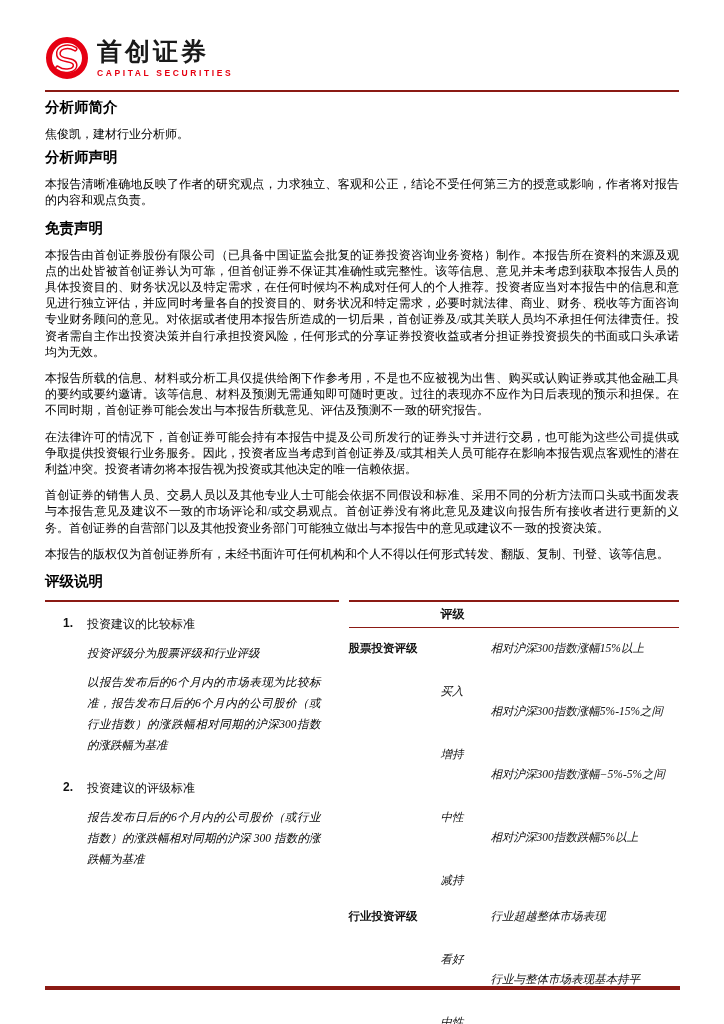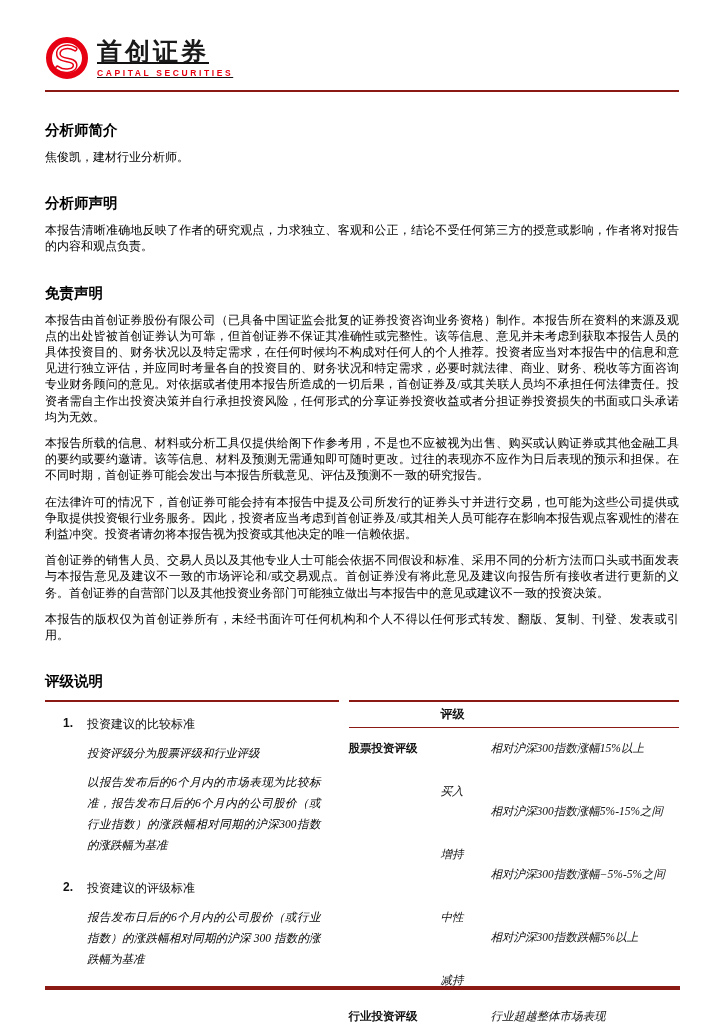--- a/index.html
+++ b/index.html
@@ -8,41 +8,41 @@
   .page {
     position: relative;
     width: 724px; height: 1024px;
     margin: 0 auto;
     background: #fff;
     padding: 36px 45px 0 45px;
     overflow: hidden;
   }
 
   
-  .hdr { display:flex; justify-content:space-between; align-items:flex-end;text-decoration:underline; }
+  .hdr { display:flex; justify-content:space-between; align-items:flex-end; }
   .logo-wrap { display:flex; align-items:center; gap:8px; }
   .logo-icon { width:44px; height:44px; flex:0 0 auto; }
   .logo-text .brand {
     font-family:"Liberation Sans","DejaVu Sans",sans-serif;
     font-weight:bold; font-size:25px; letter-spacing:3px; color:#1a1a1a; line-height:1.1;
   }
   .logo-text .brand-en {
     font-family:"Liberation Sans","DejaVu Sans",sans-serif;
     font-weight:bold; font-size:8.5px; letter-spacing:2.6px; color:#e60012; margin-top:2px;
   }
   .report-type {
     font-weight:bold; font-size:12.5px; color:#b30000; padding-bottom:4px;
     font-family:"Liberation Serif","DejaVu Serif",serif; letter-spacing:1px;
   }
   .hdr-rule { border:none; border-top:2.5px solid #8b1a14; margin-top:10px; }
 
   
   .sec-title {
     font-family:"Liberation Sans","DejaVu Sans",sans-serif;
-    font-weight:bold; font-size:14.5px; color:#000; margin-top:29px; margin-bottom:9px;
+    font-weight:bold; font-size:14.5px; color:#000; margin-top:6px; margin-bottom:9px;
   }
   .body-p {
     font-size:12px; line-height:16.2px; text-align:justify; color:#000;
     margin-bottom:10px;
   }
   .body-p.single { margin-bottom:4px; }
 
   
   .rating-table { display:flex; margin-top:6px; }
   .rt-left {
@@ -117,21 +117,21 @@
   <p class="body-p single">焦俊凯，建材行业分析师。</p>
 
   <div class="sec-title">分析师声明</div>
   <p class="body-p">本报告清晰准确地反映了作者的研究观点，力求独立、客观和公正，结论不受任何第三方的授意或影响，作者将对报告的内容和观点负责。</p>
 
   <div class="sec-title">免责声明</div>
   <p class="body-p">本报告由首创证券股份有限公司（已具备中国证监会批复的证券投资咨询业务资格）制作。本报告所在资料的来源及观点的出处皆被首创证券认为可靠，但首创证券不保证其准确性或完整性。该等信息、意见并未考虑到获取本报告人员的具体投资目的、财务状况以及特定需求，在任何时候均不构成对任何人的个人推荐。投资者应当对本报告中的信息和意见进行独立评估，并应同时考量各自的投资目的、财务状况和特定需求，必要时就法律、商业、财务、税收等方面咨询专业财务顾问的意见。对依据或者使用本报告所造成的一切后果，首创证券及/或其关联人员均不承担任何法律责任。投资者需自主作出投资决策并自行承担投资风险，任何形式的分享证券投资收益或者分担证券投资损失的书面或口头承诺均为无效。</p>
   <p class="body-p">本报告所载的信息、材料或分析工具仅提供给阁下作参考用，不是也不应被视为出售、购买或认购证券或其他金融工具的要约或要约邀请。该等信息、材料及预测无需通知即可随时更改。过往的表现亦不应作为日后表现的预示和担保。在不同时期，首创证券可能会发出与本报告所载意见、评估及预测不一致的研究报告。</p>
   <p class="body-p">在法律许可的情况下，首创证券可能会持有本报告中提及公司所发行的证券头寸并进行交易，也可能为这些公司提供或争取提供投资银行业务服务。因此，投资者应当考虑到首创证券及/或其相关人员可能存在影响本报告观点客观性的潜在利益冲突。投资者请勿将本报告视为投资或其他决定的唯一信赖依据。</p>
   <p class="body-p">首创证券的销售人员、交易人员以及其他专业人士可能会依据不同假设和标准、采用不同的分析方法而口头或书面发表与本报告意见及建议不一致的市场评论和/或交易观点。首创证券没有将此意见及建议向报告所有接收者进行更新的义务。首创证券的自营部门以及其他投资业务部门可能独立做出与本报告中的意见或建议不一致的投资决策。</p>
-  <p class="body-p">本报告的版权仅为首创证券所有，未经书面许可任何机构和个人不得以任何形式转发、翻版、复制、刊登、发表或引用。</p>
+  <p class="body-p">本报告的版权仅为首创证券所有，未经书面许可任何机构和个人不得以任何形式转发、翻版、复制、刊登、该等信息。</p>
 
   <div class="sec-title">评级说明</div>
 
   <div class="rating-table">
 
     <div class="rt-left">
       <div class="rt-item">
         <div class="rt-num">1.</div>
         <div class="rt-item-body">
           <div class="rt-item-heading">投资建议的比较标准</div>

